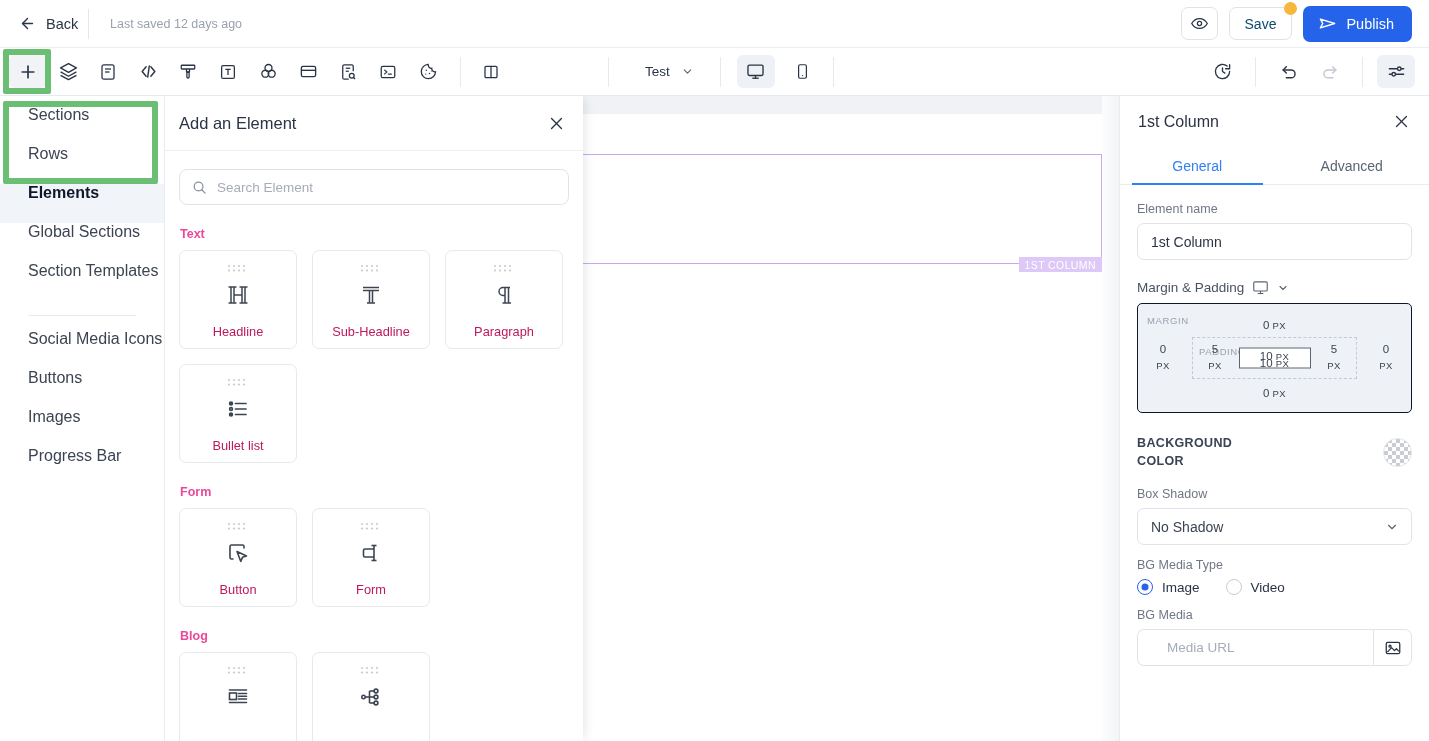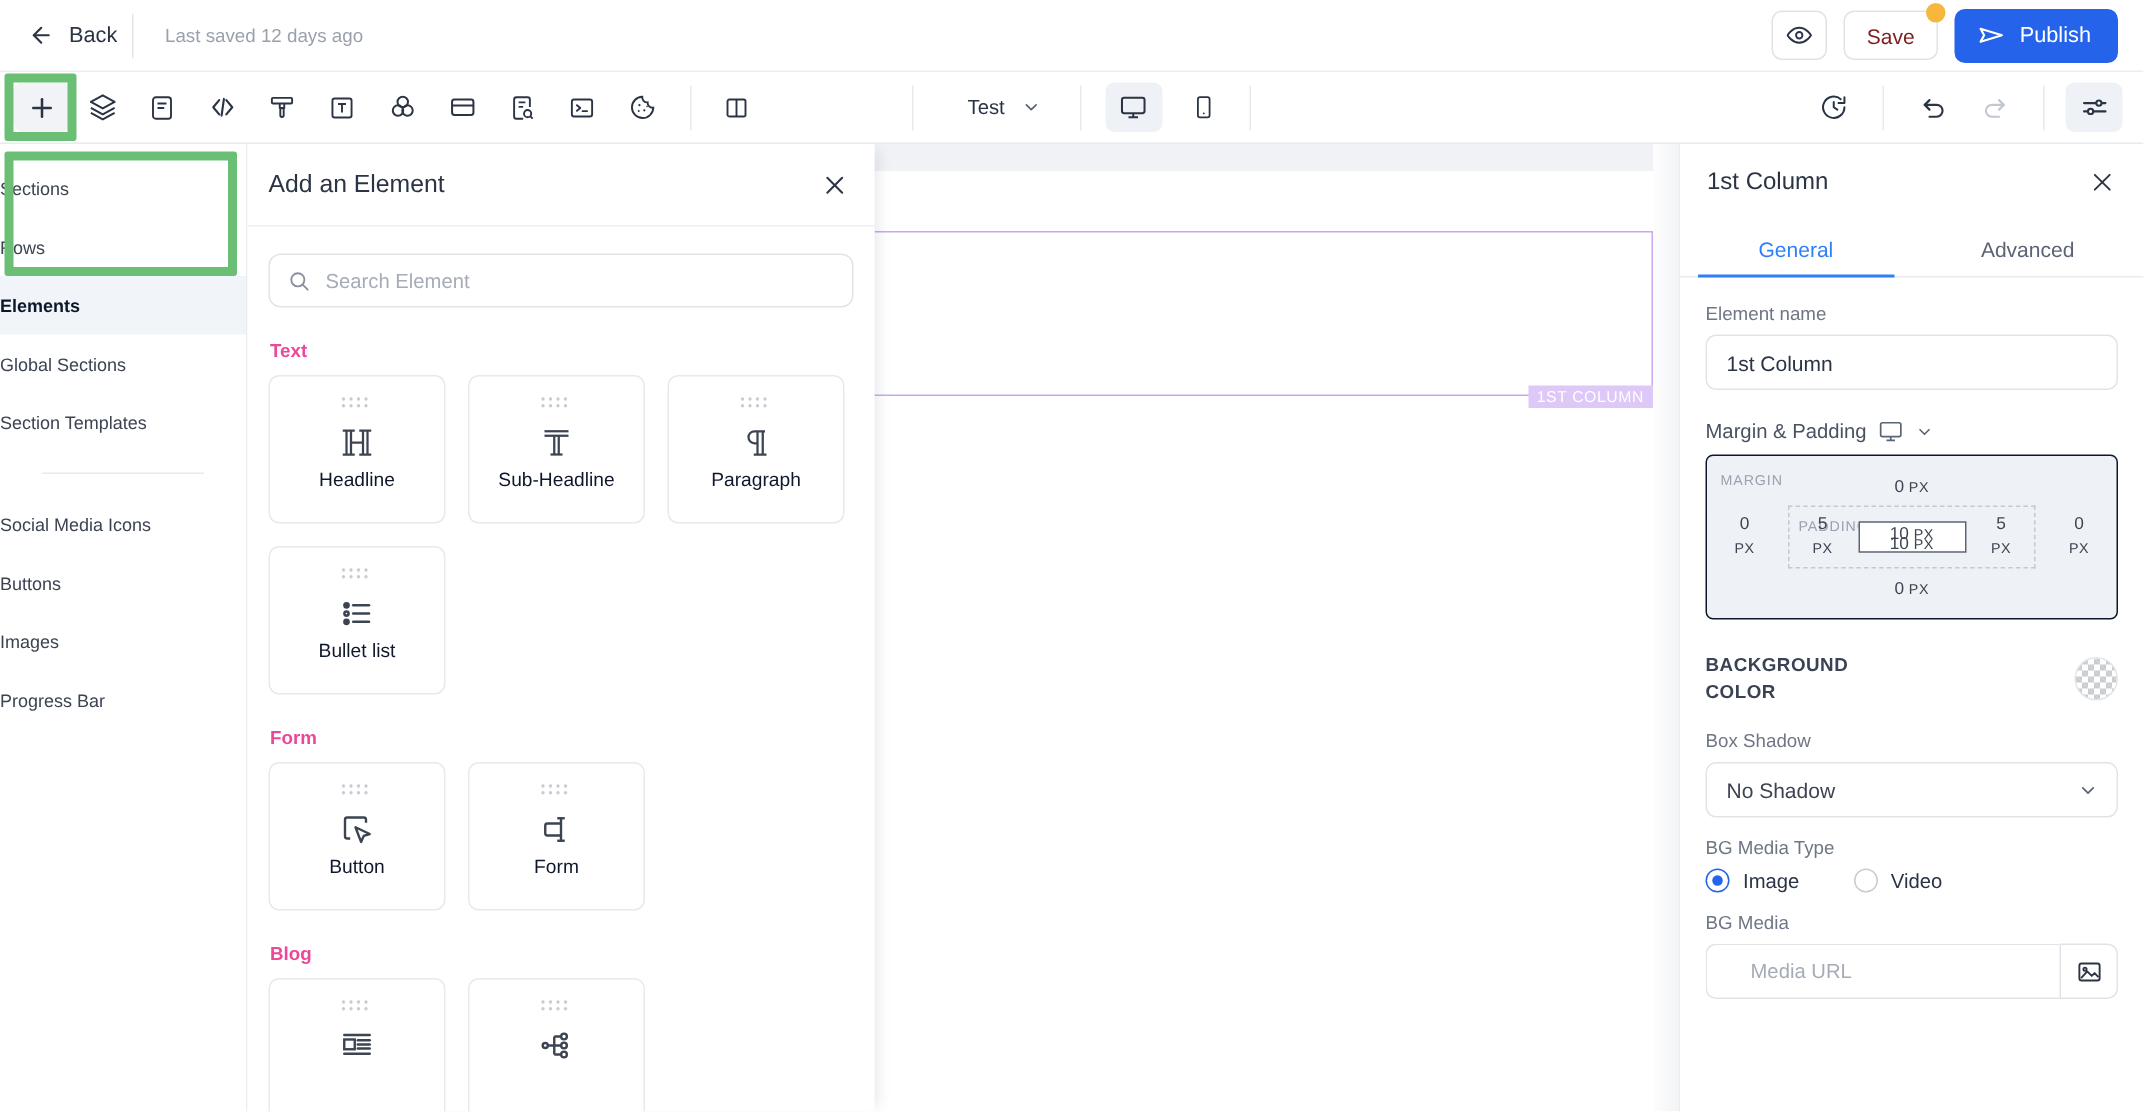--- a/index.html
+++ b/index.html
@@ -32,21 +32,21 @@
   }
   .btn-icon-sq {
     width: 37px; height: 33px; border: 1px solid #dfe3e8; border-radius: 7px;
     background: #fff; display: flex; align-items: center; justify-content: center;
     cursor: pointer;
   }
   .btn-save {
     position: relative;
     height: 33px; min-width: 62px; padding: 0 15px;
     border: 1px solid #dfe3e8; border-radius: 7px; background: #fff;
-    font-size: 14px; color: #7f1d1d; cursor: pointer;
+    font-size: 14px; color: #0c4a6e; cursor: pointer;
     display: flex; align-items: center; justify-content: center;
     font-family: "Liberation Sans", sans-serif;
   }
   .save-dot {
     position: absolute; right: -6px; top: -6px;
     width: 13px; height: 13px; border-radius: 50%; background: #f6b73c;
   }
   .btn-publish {
     height: 36px; padding: 0 18px 0 15px; border: none; border-radius: 7px;
     background: #2563eb; color: #fff; font-size: 14.5px; cursor: pointer;
@@ -77,22 +77,22 @@
     border: 6px solid #6abf74; border-radius: 2px; pointer-events: none; z-index: 60;
   }
 
   
   .leftnav {
     position: absolute; left: 0; top: 96px; width: 165px; height: 645px;
     background: #fff; border-right: 1px solid #eceef1; z-index: 30;
     padding-top: 0;
   }
   .nav-item {
-    height: 39px; display: flex; align-items: center;
-    font-size: 12px; color: #3c4452; cursor: pointer;
+    height: 39px; display: flex; align-items: flex-start;
+    padding-left: 28px; font-size: 16px; color: #3c4452; cursor: pointer;
   }
   .nav-item.selected { background: #f1f4f8; font-weight: 600; color: #0f172a; }
   .nav-rule { height: 1px; background: #e8eaee; margin: 14px 28px 14px 28px; }
   .navgreen {
     position: absolute; left: 3px; top: 101px; width: 155px; height: 83px;
     border: 6px solid #6abf74; border-radius: 2px; pointer-events: none; z-index: 55;
   }
 
   
   .elempanel {
@@ -120,21 +120,21 @@
   .searchbox input::placeholder { color: #a6acb7; }
   .cat-title { font-size: 12.5px; font-weight: 700; color: #ec4899; margin: 22px 0 9px 1px; }
   .cardgrid { display: flex; flex-wrap: wrap; gap: 15px; }
   .ecard {
     width: 118px; height: 99px; border: 1px solid #e6e9ee; border-radius: 7px;
     background: #fff; display: flex; flex-direction: column; align-items: center;
     cursor: pointer; position: relative;
   }
   .ecard .grip { margin-top: 13px; }
   .ecard .eicon { margin-top: 7px; height: 30px; display: flex; align-items: center; }
-  .ecard .elabel { font-size: 12.8px; color: #0f172a; margin-top: 2px; }
+  .ecard .elabel { font-size: 12.8px; color: #be185d; margin-top: 14px; }
 
   
   .canvas-outer {
     position: absolute; left: 583px; top: 96px; right: 310px; height: 645px;
     background: #ffffff; overflow: hidden;
   }
   .canvas-topstrip {
     position: absolute; left: 0; top: 0; width: 100%; height: 18px;
     background: #f0f2f5;
   }
@@ -231,21 +231,21 @@
       linear-gradient(45deg,#c9ccd1 25%,transparent 25%,transparent 75%,#c9ccd1 75%),
       linear-gradient(45deg,#c9ccd1 25%,transparent 25%,transparent 75%,#c9ccd1 75%);
     background-size: 8px 8px; background-position: 0 0, 4px 4px;
     background-color: #fff;
   }
   .selectbox {
     width: 100%; height: 37px; border: 1px solid #e0e4e9; border-radius: 7px;
     display: flex; align-items: center; padding: 0 12px 0 13px;
     font-size: 14px; color: #3c4452; cursor: pointer; background: #fff;
   }
-  .radio-row { display: flex; align-items: center; gap: 36px; margin-top: 5px; }
+  .radio-row { display: flex; align-items: center; gap: 26px; margin-top: 5px; }
   .radio { display: flex; align-items: center; gap: 9px; cursor: pointer; }
   .rdot { width: 16px; height: 16px; border-radius: 50%; border: 1.6px solid #c7ccd4; background: #fff; position: relative; }
   .rdot.on { border-color: #2563eb; }
   .rdot.on::after {
     content: ""; position: absolute; left: 50%; top: 50%; transform: translate(-50%,-50%);
     width: 7px; height: 7px; border-radius: 50%; background: #2563eb;
   }
   .rlabel { font-size: 13.5px; color: #2b3445; }
   .media-row { display: flex; align-items: stretch; margin-top: 0; }
   .media-input {

